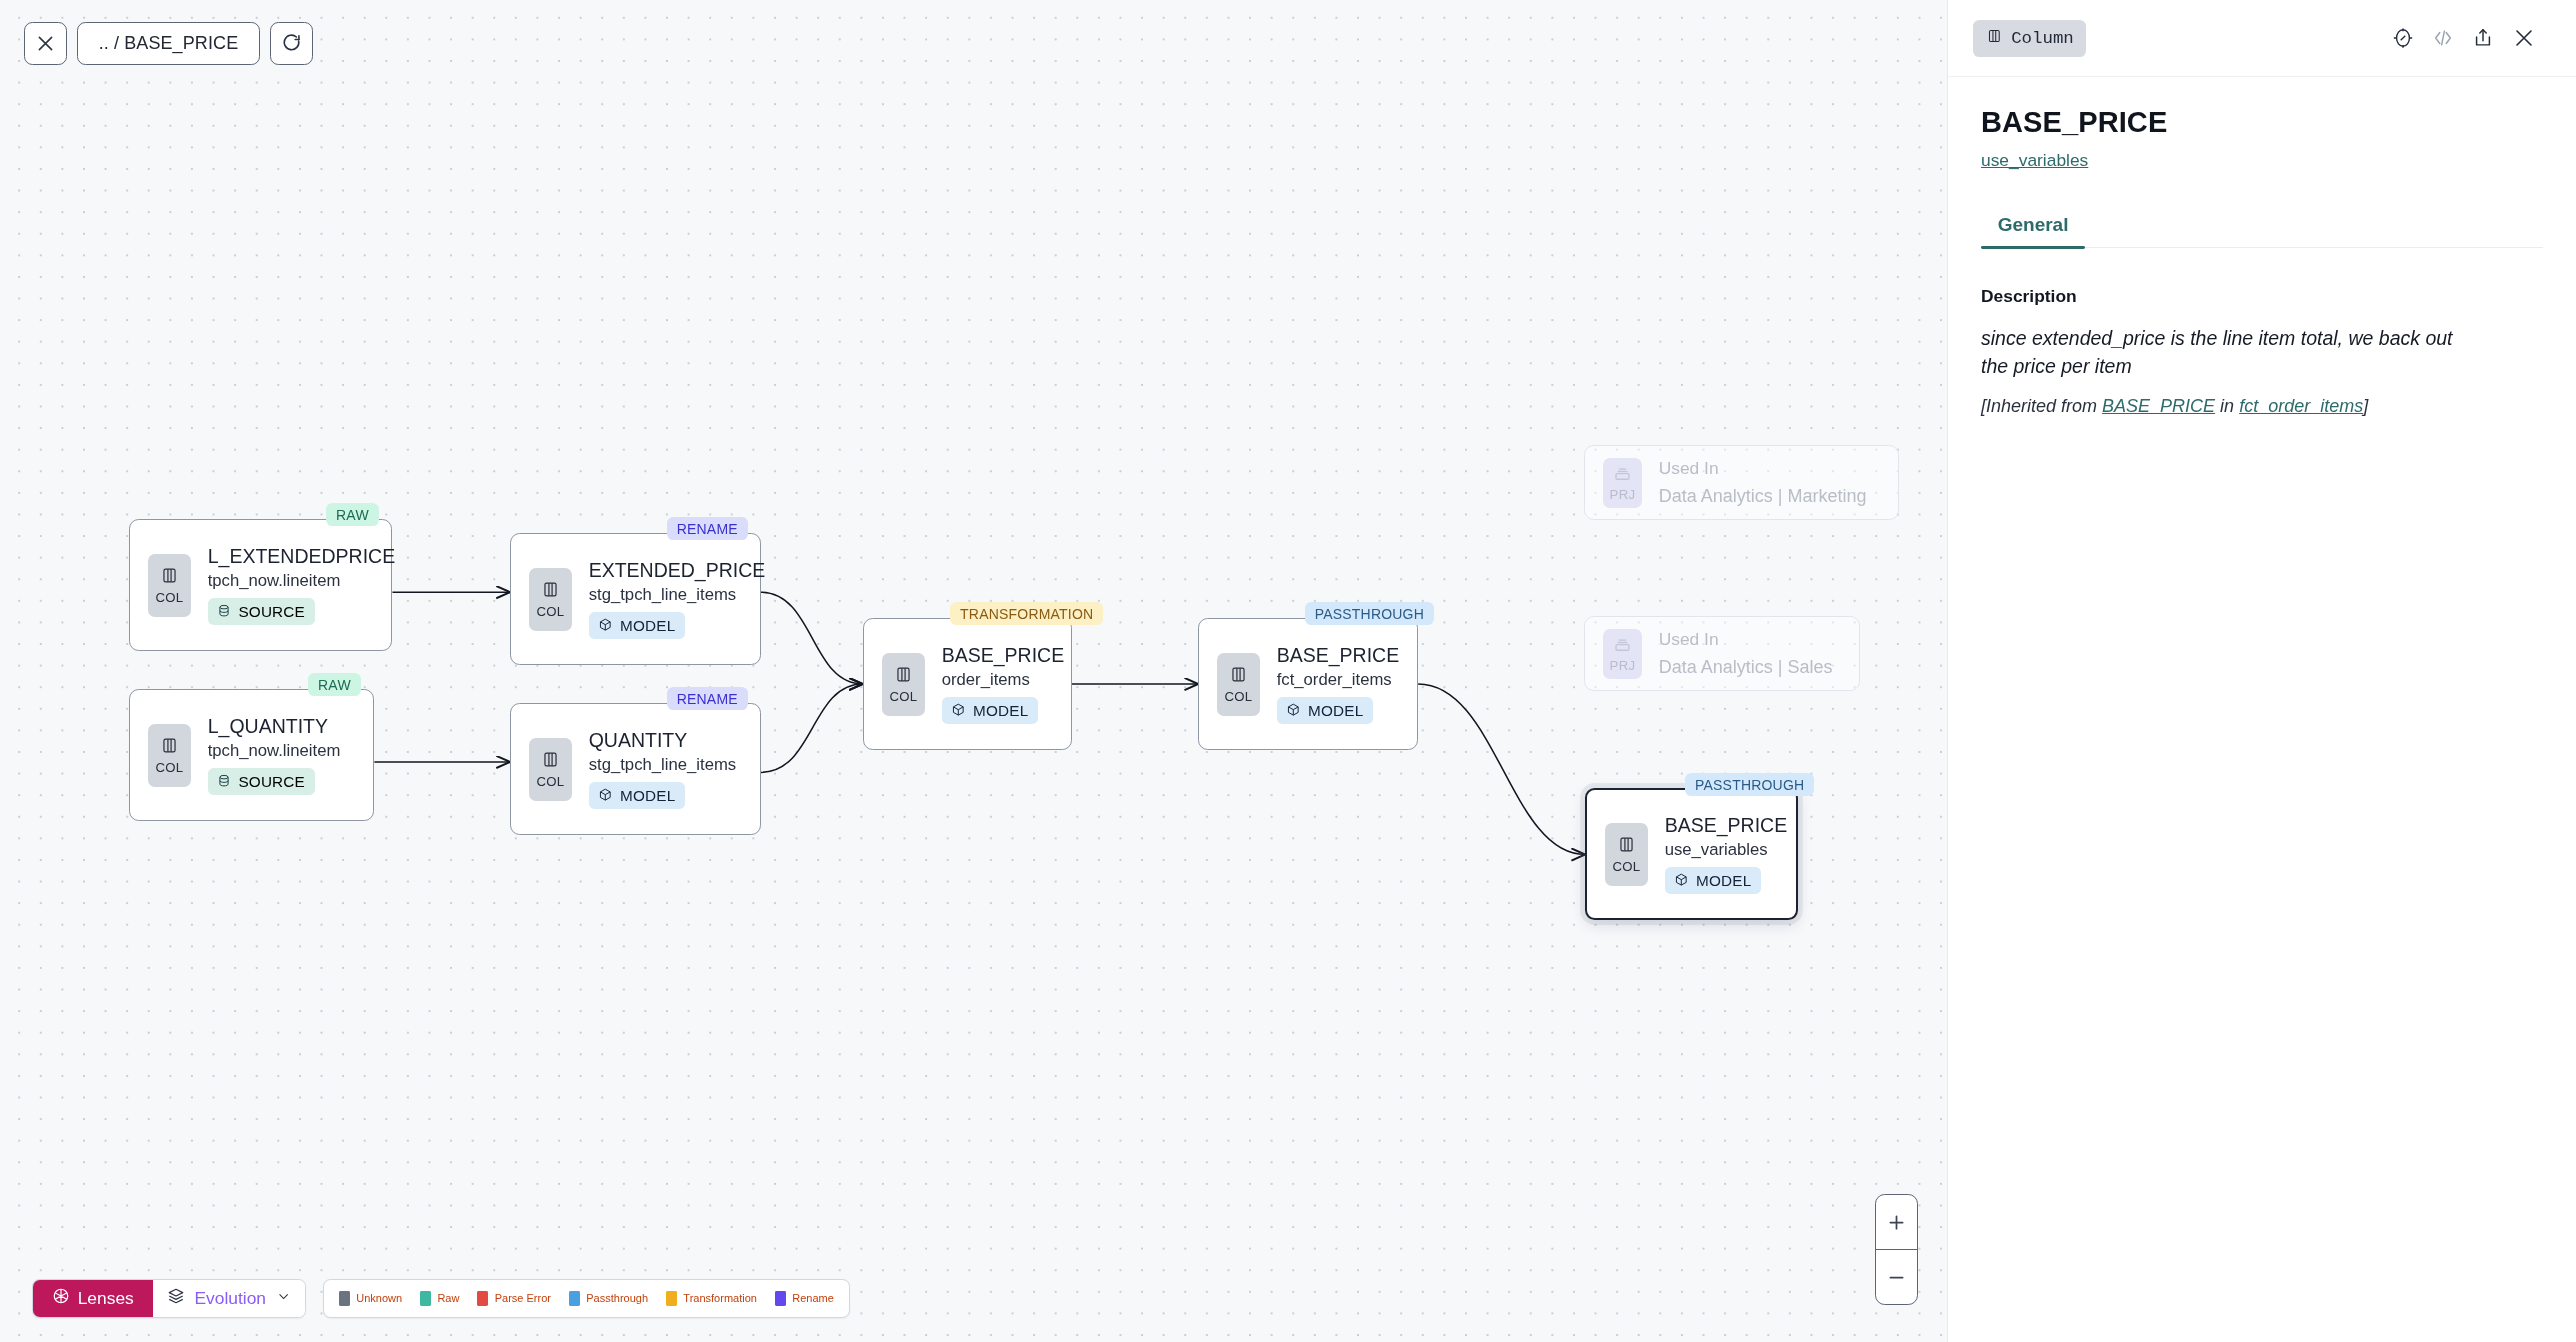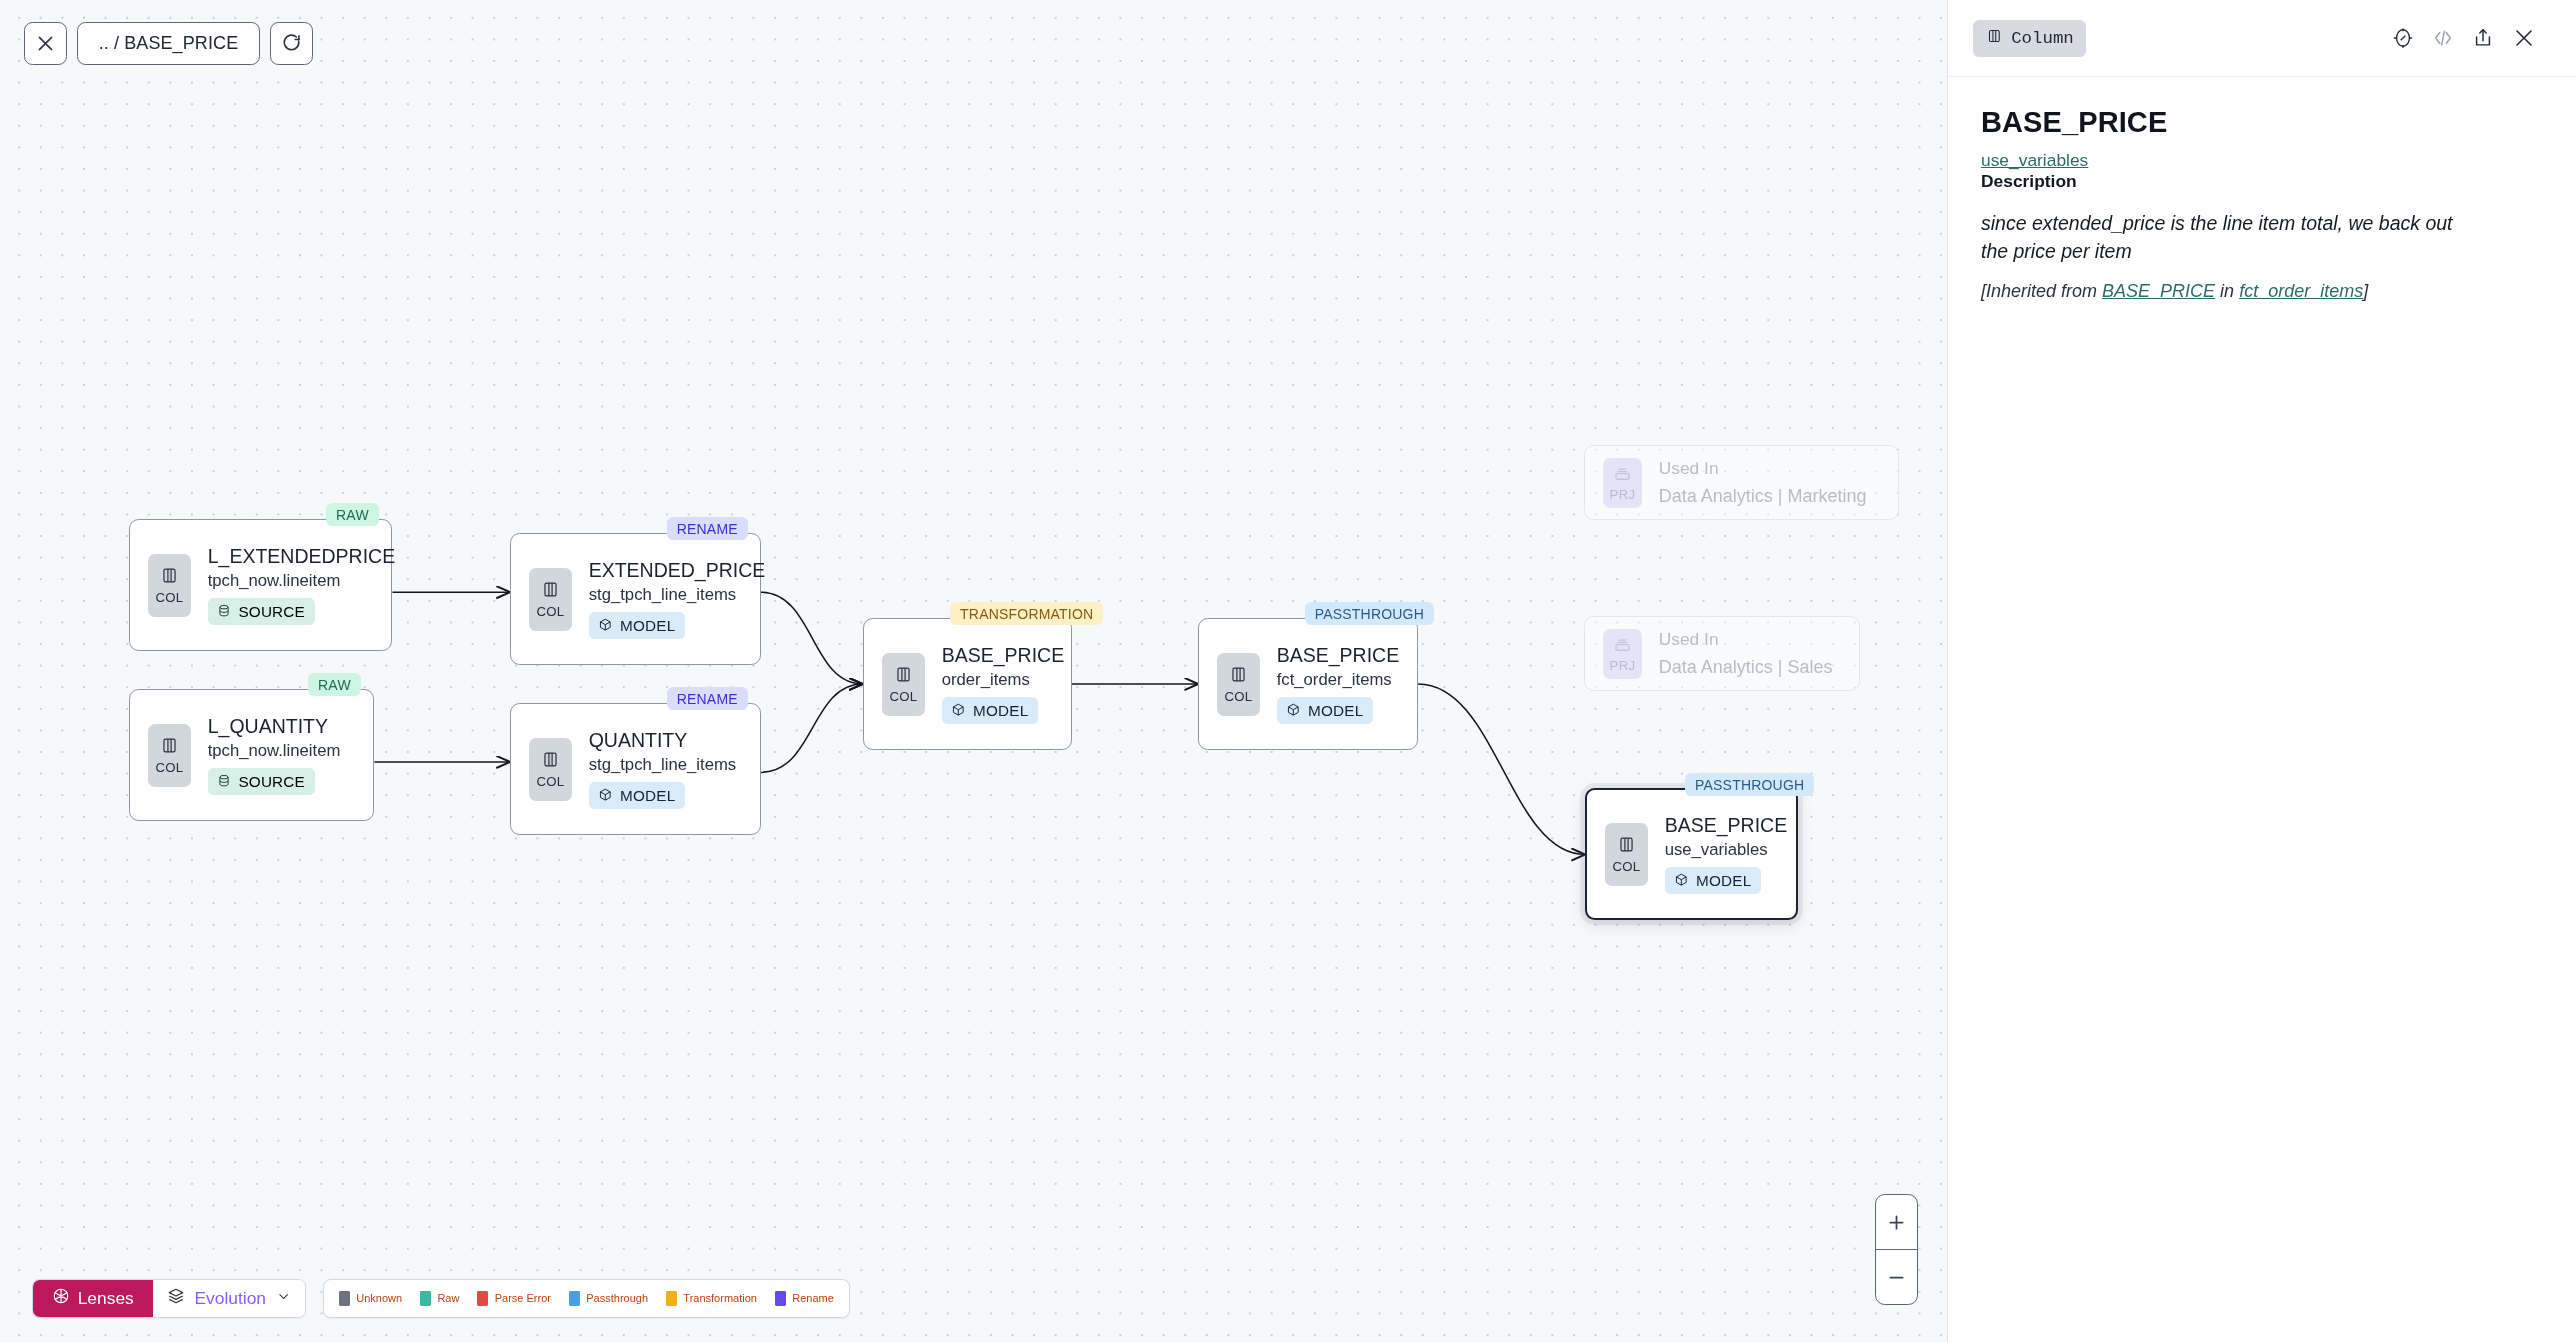--- a/index.html
+++ b/index.html
@@ -170,21 +170,21 @@
   .p-title { margin-top: 29px; font-size: 29px; font-weight: bold; color: #10141d; letter-spacing: 0.1px; }
   .p-link  { display: inline-block; margin-top: 11px; font-size: 17.4px; color: #2d6b6b; text-decoration: underline; cursor: pointer; }
 
   .tabs { margin-top: 43px; border-bottom: 1.1px solid #e9ecf1; display: flex; }
   .tab { padding: 0 16.7px 11px; font-size: 19px; color: #2d6b6b; font-weight: bold; cursor: pointer; position: relative; }
   .tab.active::after {
     content: ""; position: absolute; left: 0; right: 0; bottom: -1.7px;
     height: 3.1px; background: #2d6b6b; border-radius: 1.4px;
   }
 
-  .sec-label { font-size: 17.4px; font-weight: bold; color: #121721; }
+  .sec-label { margin-top: 38px; font-size: 17.4px; font-weight: bold; color: #121721; }
   .desc {
     margin-top: 16.7px; font-size: 19.5px; font-style: italic; color: #151a25;
     line-height: 1.45; max-width: 501px;
   }
   .desc2 { margin-top: 15.3px; font-size: 18px; font-style: italic; color: #2a3040; }
   .desc2 a { color: #2d6b6b; text-decoration: underline; cursor: pointer; }
 </style>
 </head>
 <body>
 
@@ -562,20 +562,23 @@
               <path d="M5 5 19 19M19 5 5 19"></path>
             </svg>
         </span>
       </div>
     </div>
 
     <div class="panel-body">
       <div class="p-title">BASE_PRICE</div>
       <a class="p-link">use_variables</a>
 
+      <div class="tabs">
+        <div class="tab active">General</div>
+      </div>
 
       <div class="sec-label">Description</div>
       <div class="desc">since extended_price is the line item total, we back out the price per item</div>
       <div class="desc2">
         <span>[Inherited from </span><a>BASE_PRICE</a><span> in </span><a>fct_order_items</a><span>]</span>
       </div>
     </div>
 
   </div>
 

